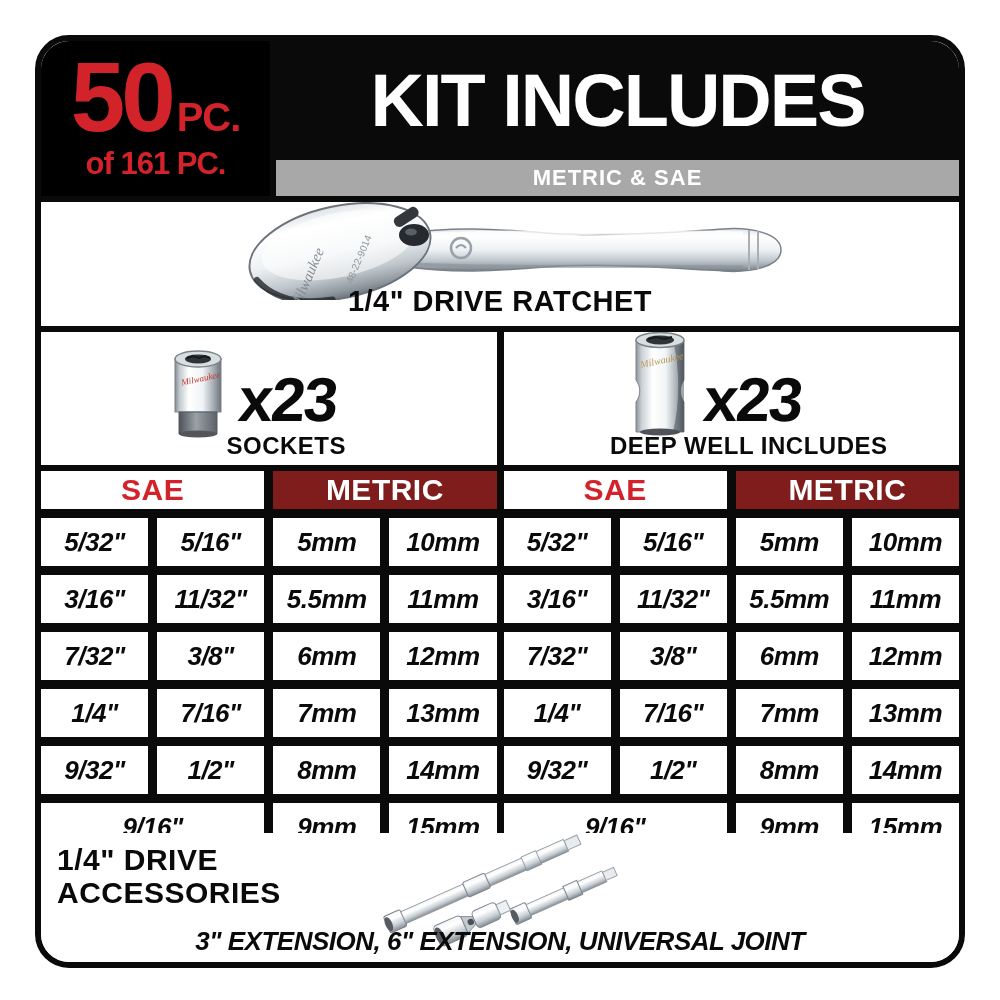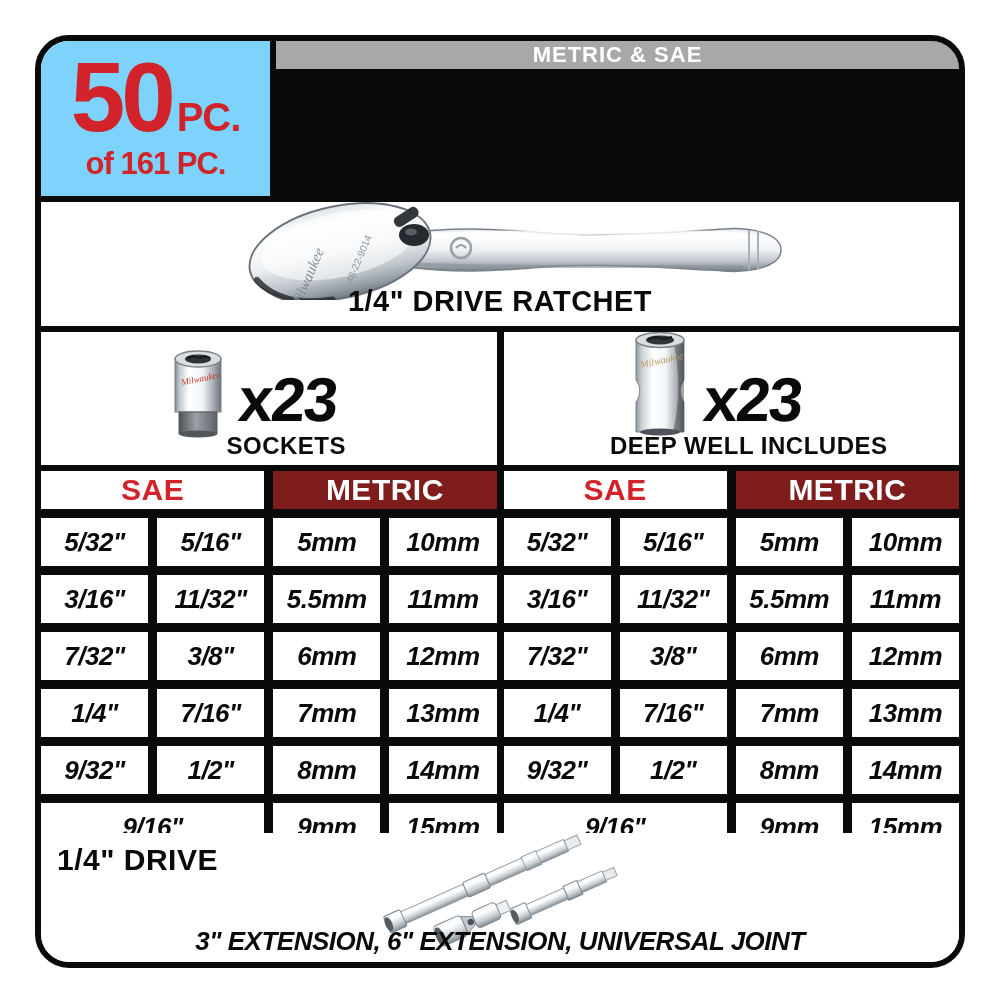--- a/index.html
+++ b/index.html
@@ -3,30 +3,30 @@
 <meta charset="utf-8">
 <style>
   html,body{margin:0;padding:0;background:#ffffff;}
   .stage{position:relative;width:1000px;height:1000px;background:#ffffff;overflow:hidden;
          font-family:"Liberation Sans","DejaVu Sans",sans-serif;}
   .frame{position:absolute;left:35px;top:35px;width:918px;height:921px;
          border:6px solid #0a0a0a;border-radius:34px;overflow:hidden;background:#ffffff;
          display:flex;flex-direction:column;}
   
   .header-row{height:155px;display:flex;border-bottom:6px solid #0a0a0a;flex:none;}
-  .badge-box{width:229px;flex:none;background:#7dd3fc;border-right:6px solid #0a0a0a;
+  .badge-box{width:229px;flex:none;background:#000000;border-right:6px solid #0a0a0a;
              display:flex;flex-direction:column;align-items:center;justify-content:center;}
   .badge-top{display:flex;align-items:flex-end;color:#d2232a;font-weight:bold;}
   .badge-50{font-size:98px;line-height:0.86;letter-spacing:-4px;}
   .badge-pc{font-size:40px;line-height:1;margin-left:5px;padding-bottom:2px;letter-spacing:-1px;margin-top:24px;}
   .badge-of{color:#d2232a;font-weight:bold;font-size:31px;margin-top:7px;letter-spacing:-1px;}
   .title-box{flex:1;background:#0a0a0a;display:flex;flex-direction:column;}
   .title-main{flex:1;display:flex;align-items:center;justify-content:center;color:#ffffff;
               font-weight:bold;font-size:74px;letter-spacing:-2px;white-space:nowrap;}
-  .subtitle-bar{height:28px;flex:none;background:#a8a8a8;display:flex;align-items:center;
+  .subtitle-bar{height:36px;flex:none;background:#a8a8a8;display:flex;align-items:center;
                 justify-content:center;color:#ffffff;font-weight:bold;font-size:22px;letter-spacing:1px;}
   
   .ratchet-section{height:124px;flex:none;position:relative;background:#ffffff;
                    border-bottom:6px solid #0a0a0a;}
   .ratchet-svg{position:absolute;left:204px;top:0;}
   .ratchet-label{position:absolute;left:0;right:0;bottom:8px;text-align:center;color:#0a0a0a;
                  font-weight:bold;font-size:29px;letter-spacing:0.5px;}
   
   .sockets-row{height:133px;flex:none;display:flex;border-bottom:6px solid #0a0a0a;}
   .socket-half{flex:1;position:relative;background:#ffffff;}
@@ -62,20 +62,21 @@
 
     <div class="header-row">
       <div class="badge-box">
         <div class="badge-top">
           <span class="badge-50">50</span>
           <span class="badge-pc">PC.</span>
         </div>
         <div class="badge-of">of 161 PC.</div>
       </div>
       <div class="title-box">
+        <div class="title-main">KIT INCLUDES</div>
         <div class="subtitle-bar">METRIC &amp; SAE</div>
       </div>
     </div>
 
     <div class="ratchet-section">
       <svg class="ratchet-svg" width="545" height="98" viewBox="0 0 545 98">
         <defs>
           <linearGradient id="crV" x1="0" y1="0" x2="0" y2="1">
             <stop offset="0" stop-color="#dfe4e7"></stop>
               <stop offset="0.18" stop-color="#ffffff"></stop>
@@ -218,20 +219,21 @@
         <div class="cell">14mm</div>
         <div class="cell span2">9/16"</div>
         <div class="cell">9mm</div>
         <div class="cell">15mm</div>
       </div>
     </div>
 
     <div class="accessories-section">
       <div class="acc-title">
         <div>1/4" DRIVE</div>
+        <div>ACCESSORIES</div>
       </div>
       <svg class="acc-svg" width="300" height="126" viewBox="0 0 300 126">
         <defs>
           <linearGradient id="accV" x1="0" y1="0" x2="0" y2="1">
             <stop offset="0" stop-color="#f2f5f7"></stop>
               <stop offset="0.3" stop-color="#ffffff"></stop>
             <stop offset="0.7" stop-color="#c6cdd2"></stop>
               <stop offset="1" stop-color="#848c93"></stop>
           </linearGradient>
         </defs>

